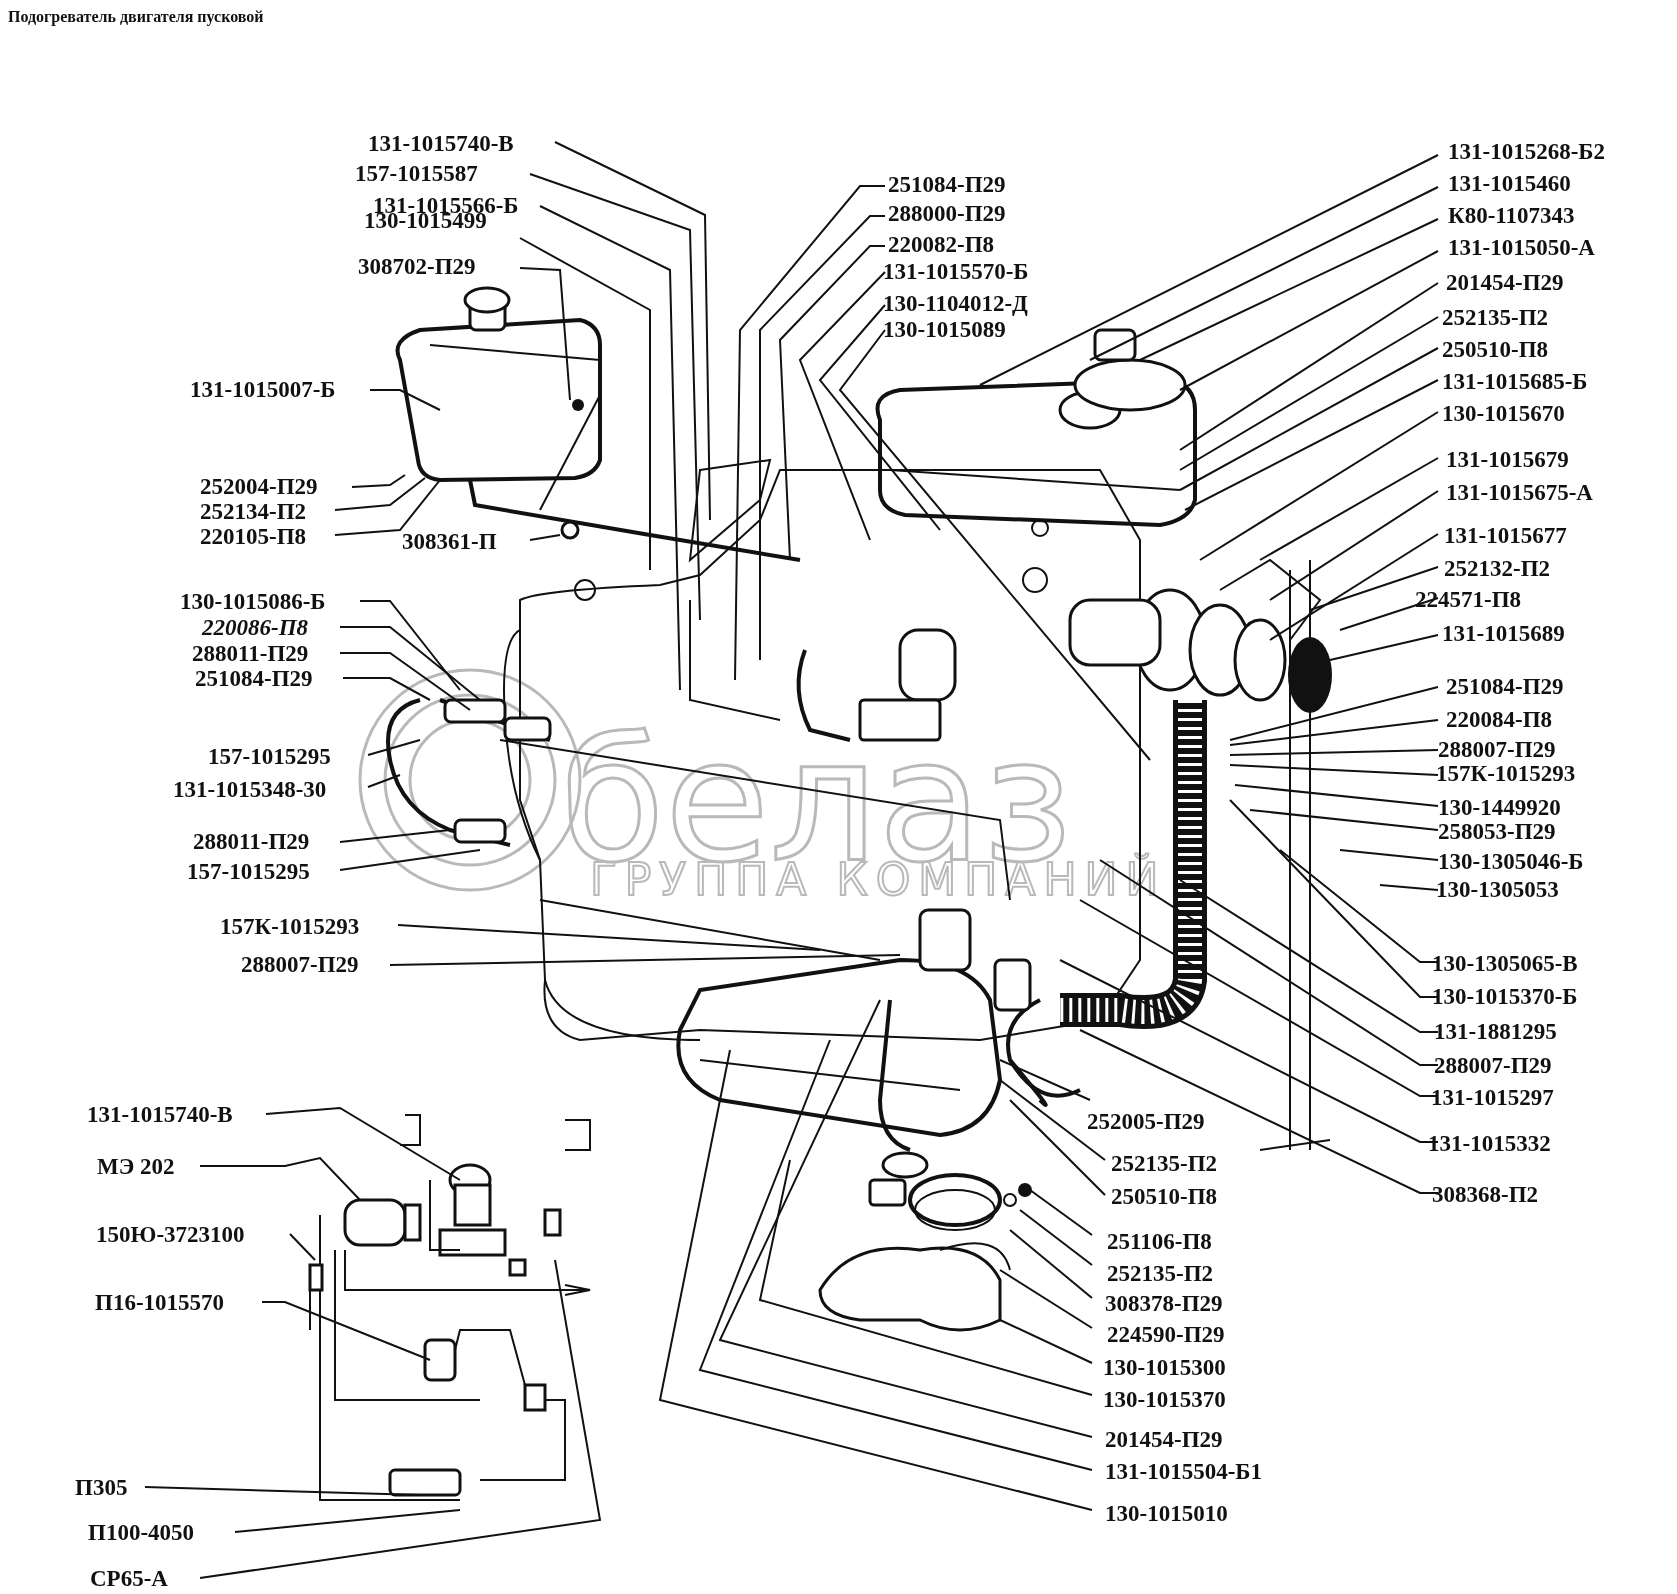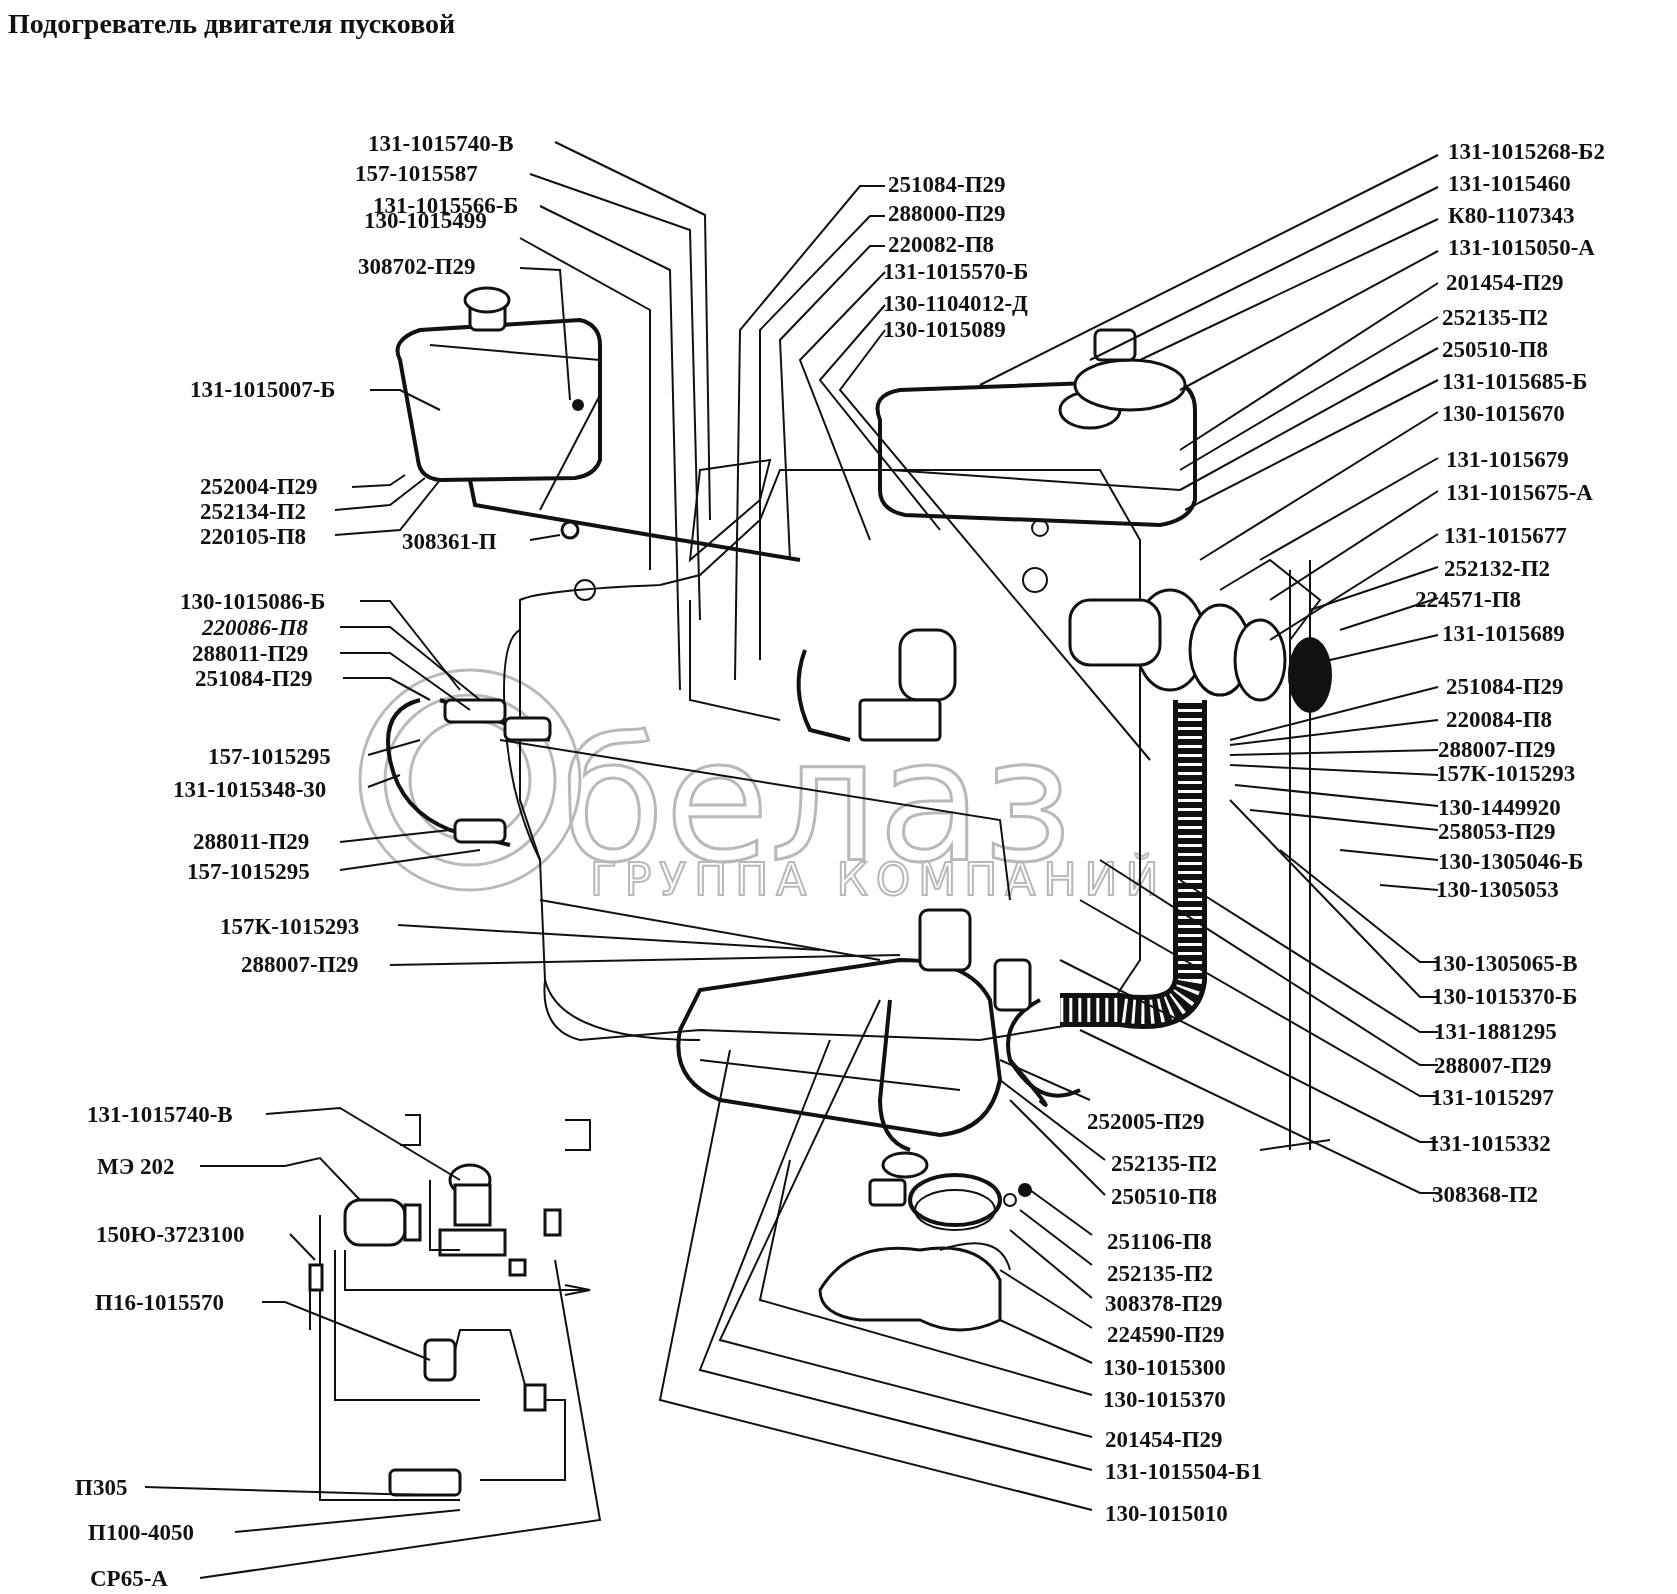--- a/index.html
+++ b/index.html
@@ -1,18 +1,18 @@
 <!DOCTYPE html>
 <html><head>
 <meta charset="utf-8">
 <style>
   html, body { margin: 0; padding: 0; background: #ffffff; }
   body { width: 1677px; height: 1594px; position: relative; overflow: hidden;
          font-family: "Liberation Serif", "DejaVu Serif", serif; color: #111; }
-  #page-title { position: absolute; left: 8px; top: 8px; font-size: 28px; font-weight: bold; margin: 0; }
+  #page-title { position: absolute; left: 8px; top: 8px; font-size: 16px; font-weight: bold; margin: 0; }
   #art { position: absolute; left: 0; top: 0; }
   .lbl { position: absolute; font-size: 23px; font-weight: bold; white-space: nowrap; line-height: 1; }
   .wm { fill: none; stroke: #b9b9b9; stroke-width: 3; }
   .wm-text { fill: none; stroke: #b9b9b9; stroke-width: 2; font-family: "DejaVu Sans", sans-serif; font-size: 44px; letter-spacing: 8px; }
   .ln { fill: none; stroke: #111; stroke-width: 2; }
   .thk { fill: none; stroke: #111; stroke-width: 4; }
   .fill { fill: #111; }
   .part { fill: #fff; stroke: #111; stroke-width: 3; }
 </style>
 </head>

